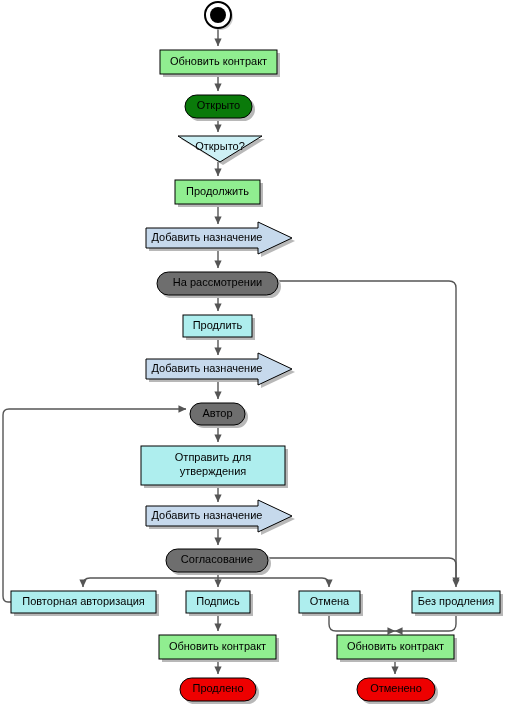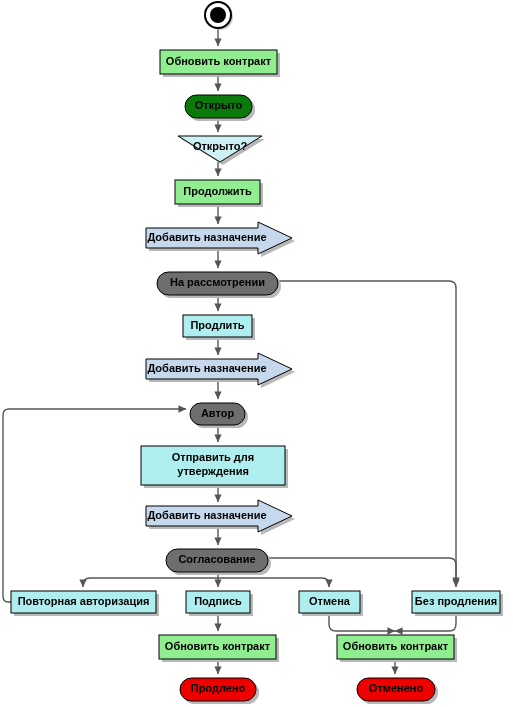--- a/index.html
+++ b/index.html
@@ -10,21 +10,20 @@
   body {
     width: 513px;
     height: 707px;
     font-family: "Liberation Sans", sans-serif;
     overflow: hidden;
   }
   #diagram-root {
     position: relative;
     width: 466px;
     height: 707px;
-    font-weight: bold;
   }
   svg#flowchart {
     display: block;
     width: 513px;
     height: 707px;
   }
   .node-label {
     font-family: "Liberation Sans", sans-serif;
     font-size: 11px;
     fill: #000000;

